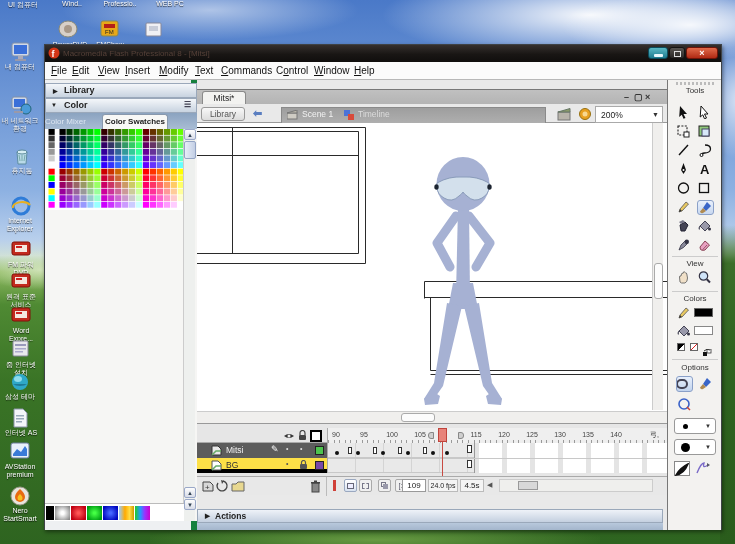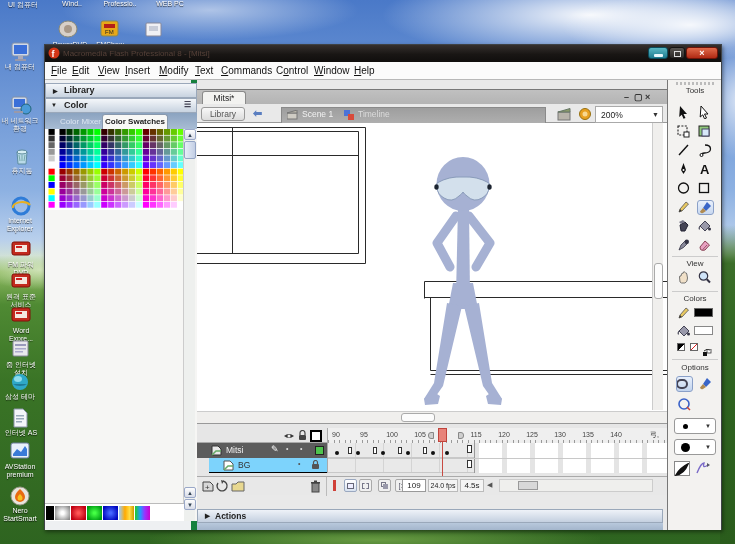--- a/index.html
+++ b/index.html
@@ -145,21 +145,21 @@
         <span style="position:absolute;left:7px;top:3px;font-size:6px">▶</span>
         <span style="position:absolute;left:18px;top:1px">Library</span>
       </div>
     <div class="abs" style="left:0;top:18px;width:152px;height:15px;background:linear-gradient(180deg,#f4f7fa,#c8d3e0);border:1px solid #9aa8ba;font-size:9px;font-weight:bold;color:#222">
         <span style="position:absolute;left:5px;top:3px;font-size:6px">▼</span>
         <span style="position:absolute;left:18px;top:1px">Color</span>
         <span style="position:absolute;left:138px;top:1px;font-size:8px;color:#445">☰</span>
       </div>
 
     <div class="abs" style="left:0;top:33px;width:152px;height:16px;background:linear-gradient(180deg,#8ba3c0,#a8bcd4)">
-      <div class="abs" style="left:0px;top:2px;width:56px;height:14px;font-size:8px;color:#dde6f2;text-align:right;line-height:14px;white-space:nowrap">Color Mixer</div>
+      <div class="abs" style="left:0px;top:2px;width:56px;height:14px;font-size:8px;color:#dde6f2;text-align:left;line-height:14px;white-space:nowrap">Color Mixer</div>
       <div class="abs" style="left:57px;top:1px;width:66px;height:15px;background:#f8f8f6;border:1px solid #8898ac;border-bottom:none;border-radius:3px 3px 0 0;font-size:8px;font-weight:bold;color:#222;text-align:center;line-height:14px;white-space:nowrap">Color Swatches</div>
     </div>
 
     <div class="abs" style="left:0;top:49px;width:152px;height:392px;background:#f6f6f4">
       <div class="abs" style="left:0;top:0;width:139px;height:81px;background:#fff">
           <svg width="139" height="80" style="position:absolute;left:2;top:0">
             <rect x="1.5" y="0.0" width="6.2" height="5.9" fill="#000000"></rect>
             <rect x="1.5" y="6.6" width="6.2" height="5.9" fill="#333333"></rect>
             <rect x="1.5" y="13.2" width="6.2" height="5.9" fill="#666666"></rect>
             <rect x="1.5" y="19.9" width="6.2" height="5.9" fill="#999999"></rect>
@@ -526,21 +526,21 @@
         <svg width="11" height="11" style="position:absolute;left:14px;top:2px">
             <path d="M1 1 h6 l3 3 v6 h-9 z" fill="#e8e8e8" stroke="#333"></path>
             <path d="M1 10 l4 -4 h5" fill="none" stroke="#6a6" stroke-width="1.5"></path>
           </svg>
         <span class="abs" style="left:29px;top:2px;font-size:8.5px;color:#f0f0f0">Mitsi</span>
         <span class="abs" style="left:74px;top:1px;font-size:9px;color:#fff">✎</span>
         <span class="abs" style="left:89px;top:2px;font-size:7px;color:#ddd">•</span>
         <span class="abs" style="left:103px;top:2px;font-size:7px;color:#ddd">•</span>
         <div class="abs" style="left:118px;top:3px;width:9px;height:9px;background:#4ec44e;border:1px solid #222"></div>
       </div>
-      <div class="abs" style="left:12px;top:34px;width:130px;height:15px;background:#7dd3fc;border-bottom:1px solid #000000">
+      <div class="abs" style="left:0;top:34px;width:130px;height:15px;background:#fde047;border-bottom:4px solid #000000">
         <svg width="11" height="11" style="position:absolute;left:14px;top:2px">
             <path d="M1 1 h6 l3 3 v6 h-9 z" fill="#fff" stroke="#555"></path>
             <path d="M1 10 l4 -4 h5" fill="none" stroke="#6a6" stroke-width="1.5"></path>
           </svg>
         <span class="abs" style="left:29px;top:2px;font-size:8.5px;color:#333">BG</span>
         <span class="abs" style="left:89px;top:2px;font-size:7px;color:#555">•</span>
         <svg width="9" height="10" style="position:absolute;left:102px;top:2px">
             <rect x="1" y="4" width="7" height="5" rx="1" fill="#555"></rect>
             <path d="M2.5 4 v-1.5 a2 2 0 0 1 4 0 v1.5" fill="none" stroke="#555" stroke-width="1.2"></path>
           </svg>

